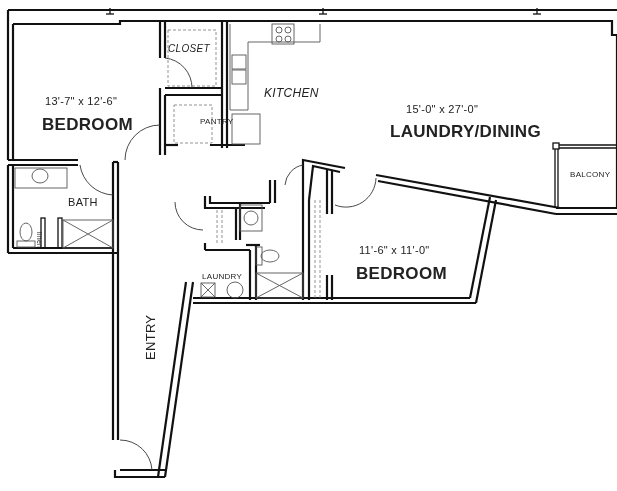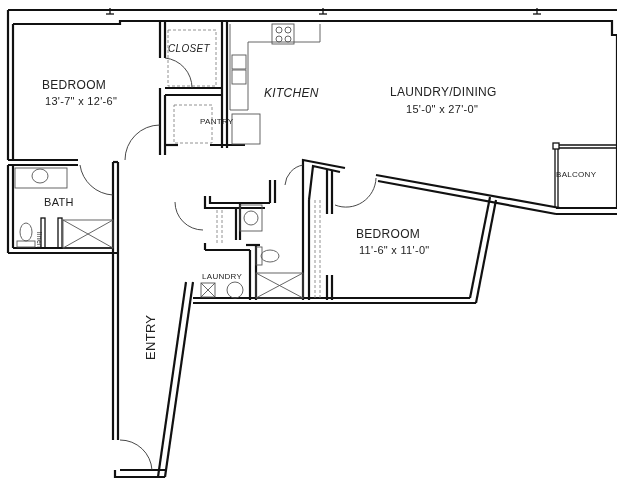--- a/index.html
+++ b/index.html
@@ -4,21 +4,21 @@
 <style>
   html, body { margin:0; padding:0; background:#ffffff; }
   body { width:617px; height:491px; position:relative; overflow:hidden; font-family:"Liberation Sans", "DejaVu Sans", sans-serif; }
   #plan { position:absolute; left:0; top:0; width:617px; height:491px; }
   .wall { fill:none; stroke:#111; stroke-width:2.2; stroke-linejoin:miter; }
   .wall-thin { fill:none; stroke:#111; stroke-width:1.3; }
   .fixture { fill:none; stroke:#555; stroke-width:0.9; }
   .dash { fill:none; stroke:#777; stroke-width:0.8; stroke-dasharray:3 2; }
   .door { fill:none; stroke:#333; stroke-width:0.9; }
   .lbl { position:absolute; color:#222; white-space:nowrap; letter-spacing:0.3px; }
-  .room-big { font-size:12px; font-weight:normal; }
+  .room-big { font-size:17px; font-weight:bold;margin-top:37px; }
   .room-dim { font-size:11px; }
   .room-sm { font-size:12px; }
   .room-xs { font-size:9px; }
 </style>
 </head>
 <body>
 
 <svg id="plan" viewBox="0 0 617 491" xmlns="http://www.w3.org/2000/svg">
 
   <g>
@@ -177,23 +177,23 @@
 <div class="lbl room-big" style="left:42px;top:78px;">BEDROOM</div>
 <div class="lbl room-dim" style="left:45px;top:95px;">13'-7" x 12'-6"</div>
 
 <div class="lbl room-xs" style="left:168px;top:43px;font-size:10px;font-style:italic;">CLOSET</div>
 <div class="lbl room-xs" style="left:176px;top:117px;font-size:8px;padding-left:24px;">PANTRY</div>
 <div class="lbl room-sm" style="left:264px;top:86px;font-style:italic;">KITCHEN</div>
 
 <div class="lbl room-big" style="left:390px;top:85px;">LAUNDRY/DINING</div>
 <div class="lbl room-dim" style="left:406px;top:103px;">15'-0" x 27'-0"</div>
 
-<div class="lbl room-xs" style="left:556px;top:170px;font-size:8px;">BALCONY</div>
+<div class="lbl room-xs" style="left:570px;top:170px;font-size:8px;">BALCONY</div>
 
-<div class="lbl room-sm" style="left:44px;top:196px;font-size:11px;">BATH</div>
+<div class="lbl room-sm" style="left:68px;top:196px;font-size:11px;">BATH</div>
 <div class="lbl room-xs" style="left:43px;top:232px;font-size:7px;transform:rotate(90deg);transform-origin:left top;">linen</div>
 
 <div class="lbl room-xs" style="left:202px;top:272px;font-size:8px;">LAUNDRY</div>
 
 <div class="lbl room-big" style="left:356px;top:227px;">BEDROOM</div>
 <div class="lbl room-dim" style="left:359px;top:244px;">11'-6" x 11'-0"</div>
 
 <div class="lbl room-sm" style="left:143px;top:360px;font-size:13px;transform:rotate(-90deg);transform-origin:left top;">ENTRY</div>
 
 </body></html>

